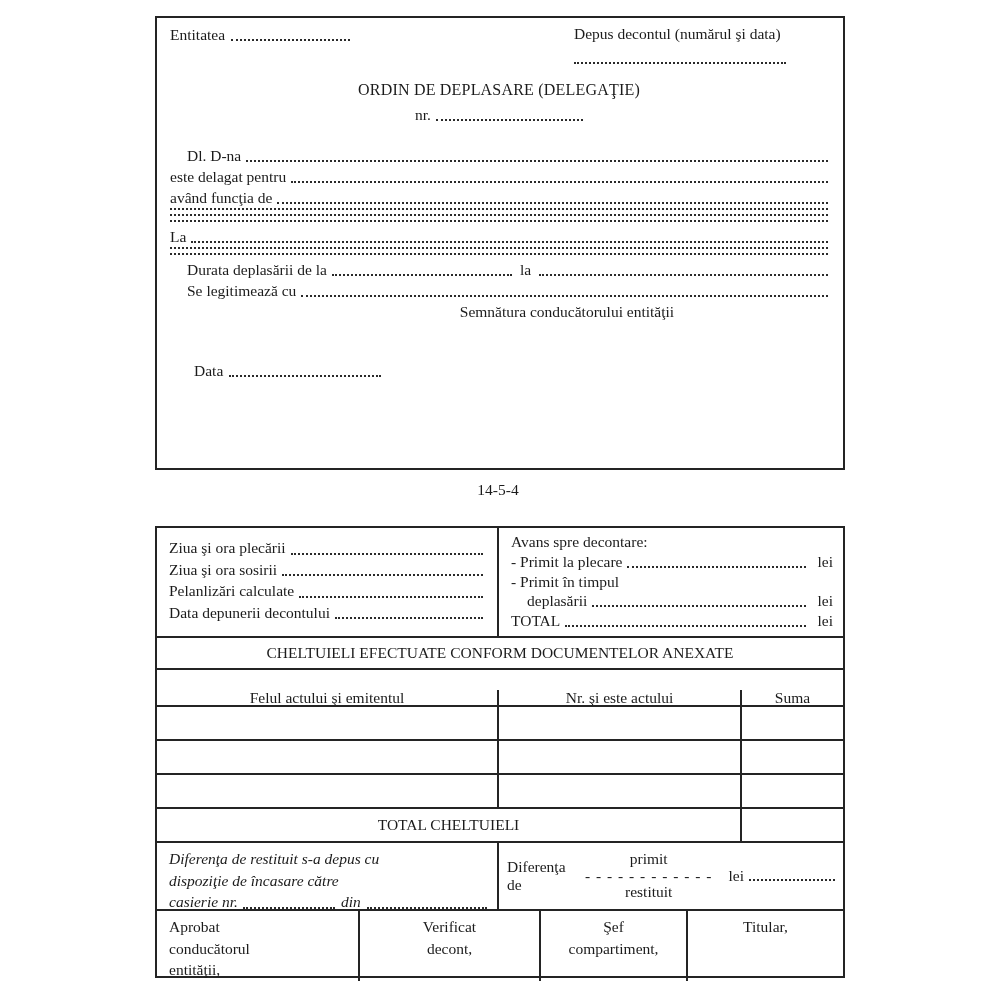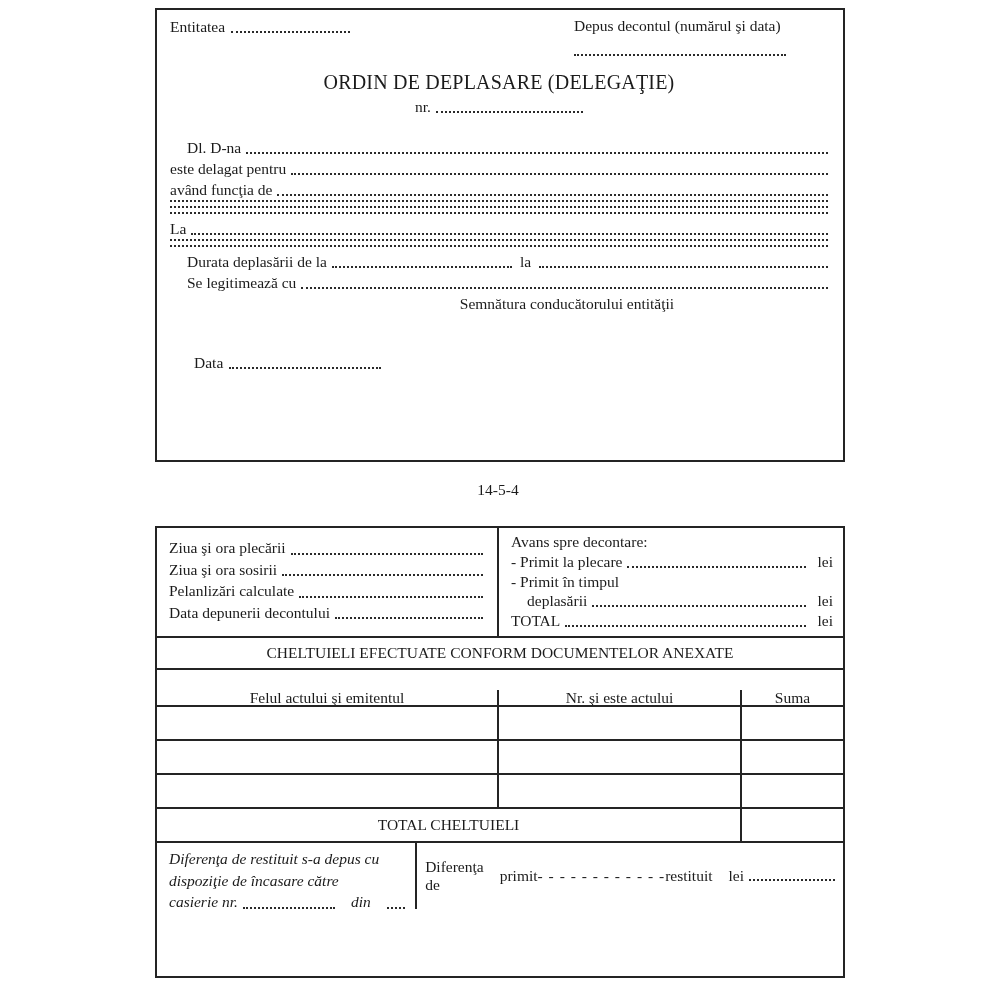--- a/index.html
+++ b/index.html
@@ -3,30 +3,30 @@
 <meta charset="utf-8">
 <style>
   html,body{margin:0;padding:0;}
   body{
     width:1000px;height:1000px;background:#ffffff;position:relative;
     font-family:"Liberation Serif","DejaVu Serif",serif;
     color:#1b1b1b;font-size:15.5px;
   }
   .box{position:absolute;box-sizing:border-box;border:2px solid #242424;background:#fff;}
   
-  .box1{left:155px;top:8px;width:690px;height:454px;padding:6px 15px 0 13px;}
+  .box1{left:155px;top:16px;width:690px;height:454px;padding:6px 15px 0 13px;}
   .line{display:flex;align-items:baseline;line-height:21px;white-space:nowrap;}
   .fill{flex:1 1 auto;min-width:0;height:0;border-bottom:2px dotted #2a2a2a;align-self:flex-end;margin-bottom:4px;}
   .ffix{flex:0 0 auto;}
   .ind17{flex:0 0 17px;} .ind24{flex:0 0 24px;}
   .toprow{position:relative;height:48px;}
   .entline{width:180px;}
   .depus{position:absolute;left:404px;top:1px;width:212px;}
   .depus-fill{height:14px;border-bottom:2px dotted #2a2a2a;margin-top:5px;}
-  .title{margin-top:8px;text-align:center;font-size:20px;line-height:20px;letter-spacing:.2px;}
+  .title{margin-top:8px;text-align:center;font-size:16px;line-height:20px;letter-spacing:.2px;}
   .nrline{width:168px;margin:4px auto 4px;}
   .bodylines{margin-top:20px;}
   .semn{line-height:21px;text-align:center;padding-left:136px;}
   .dataline{margin-top:38px;}
   .formcode{position:absolute;left:153px;top:481px;width:690px;text-align:center;font-size:15.5px;}
   
   .box2{left:155px;top:526px;width:690px;height:452px;display:flex;flex-direction:column;padding:0;}
   .r{display:flex;box-sizing:border-box;flex:0 0 auto;}
   .r + .r{border-top:2px solid #242424;}
   .cell{box-sizing:border-box;}
@@ -42,21 +42,21 @@
   .r3{height:37px;}
   .hcell{display:flex;align-items:center;justify-content:center;text-align:center;margin-top:20px;}
   .col1{width:342px;} .col2{width:243px;} .col3{flex:1;}
   .rempty{height:34px;}
   .r7{height:34px;}
   .r7-left{width:585px;display:flex;align-items:center;justify-content:center;}
   .r8{height:68px;}
   .r8-left{width:342px;padding:5px 10px 0 12px;font-style:italic;}
   .r8-left .line{line-height:21.5px;}
   .r8-right{flex:1;display:flex;align-items:center;justify-content:center;gap:16px;padding:0 8px;}
-  .stack{display:flex;align-items:center;line-height:16.5px;}
+  .stack{display:flex;flex-direction:column;align-items:center;line-height:16.5px;}
   .dashes{letter-spacing:1px;white-space:nowrap;}
   .leigrp{display:flex;align-items:baseline;}
   .leigrp .fill{flex:0 0 86px;}
   .r9{flex:1;}
   .sigcell{padding-top:5px;line-height:21.5px;}
   .sig-left{text-align:left;padding-left:12px;}
   .sig-c{text-align:center;}
   .w203{width:203px;} .w181{width:181px;} .w147{width:147px;}
 </style>
 </head>
@@ -212,31 +212,49 @@
     <div class="cell col3"></div>
   </div>
 
   <div class="r r8">
     <div class="cell r8-left brd-r">
       <div class="line">Diferenţa de restituit s-a depus cu</div>
       <div class="line">dispoziţie de încasare către</div>
       <div class="line">
         <span>casierie nr.</span>
         <span class="fill ffix" style="flex-basis:92px;margin-left:5px;"></span>
-        <span style="margin:0 16px;">din</span>
+        <span style="margin:0 6px;">din</span>
         <span class="fill"></span>
       </div>
     </div>
     <div class="cell r8-right">
       <span>Diferenţa de</span>
       <span class="stack">
         <span>primit</span>
         <span class="dashes">- - - - - - - - - - - -</span>
         <span>restituit</span>
       </span>
       <span class="leigrp">
         <span>lei</span>
         <span class="fill" style="margin-left:5px;"></span>
       </span>
     </div>
   </div>
 
+  <div class="r r9">
+    <div class="cell sigcell sig-left w203 brd-r">
+      <div>Aprobat</div>
+      <div>conducătorul</div>
+      <div>entităţii,</div>
+    </div>
+    <div class="cell sigcell sig-c w181 brd-r">
+      <div>Verificat</div>
+      <div>decont,</div>
+    </div>
+    <div class="cell sigcell sig-c w147 brd-r">
+      <div>Şef</div>
+      <div>compartiment,</div>
+    </div>
+    <div class="cell sigcell sig-c col3">
+      <div>Titular,</div>
+    </div>
+  </div>
 </div>
 
 </body></html>

